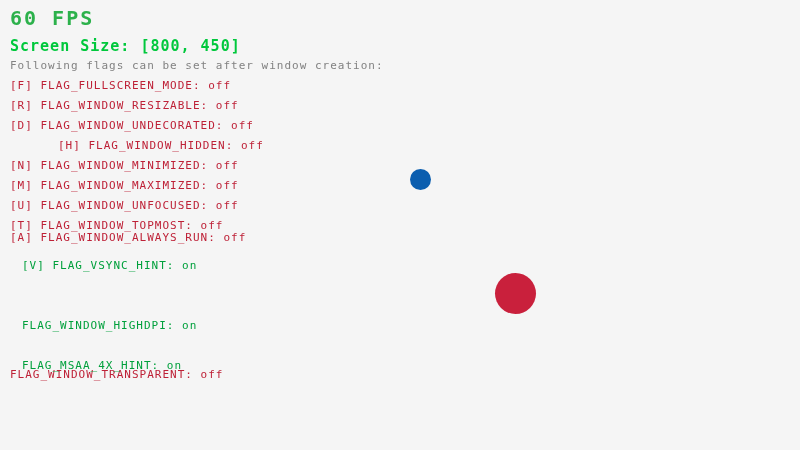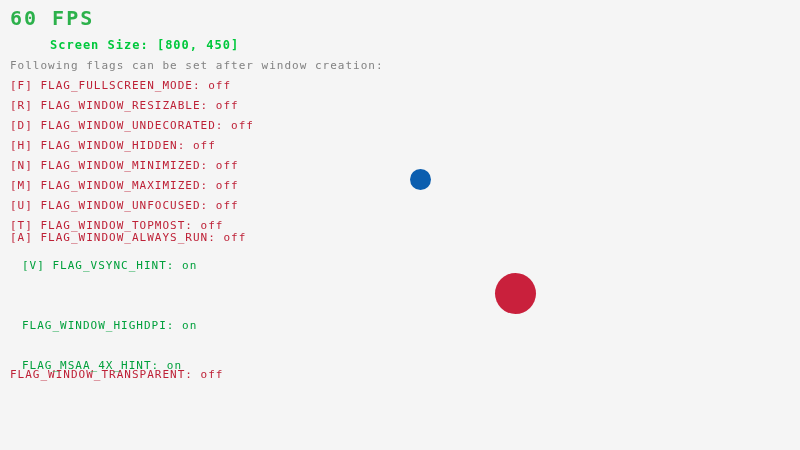--- a/index.html
+++ b/index.html
@@ -34,25 +34,24 @@
     top: 8px;
     font-size: 20px;
     font-weight: bold;
     letter-spacing: 2px;
     color: #2cb14b;
   }
 
   #screen-size {
     left: 10px;
     top: 39px;
-    font-size: 12px;
+    font-size: 15px;
     font-weight: bold;
     letter-spacing: 1px;
     color: #00c83c;
-    margin-left: 40px;
   }
 
   .section-header {
     left: 10px;
     font-size: 11px;
     letter-spacing: 1px;
     color: #828282;
   }
   #after-header  { top: 60px; }
   #before-header { top: 300px; }
@@ -93,21 +92,21 @@
   <div class="txt" id="fps-counter" style="color: rgb(44, 177, 75);">60 FPS</div>
 
   <div class="txt" id="screen-size" style="color: rgb(0, 200, 60);">Screen Size: [800, 450]</div>
 
   <div class="txt section-header" id="after-header" style="color: rgb(130, 130, 130);">Following flags can be set after window creation:</div>
 
   <div id="flags-after-list">
       <div class="txt flag-line flag-off" style="top: 80px; color: rgb(190, 33, 55);">[F] FLAG_FULLSCREEN_MODE: off</div>
       <div class="txt flag-line flag-off" style="top: 100px; color: rgb(190, 33, 55);">[R] FLAG_WINDOW_RESIZABLE: off</div>
       <div class="txt flag-line flag-off" style="top: 120px; color: rgb(190, 33, 55);">[D] FLAG_WINDOW_UNDECORATED: off</div>
-      <div class="txt flag-line flag-off" style="top: 140px; color: rgb(190, 33, 55);">[H] FLAG_WINDOW_HIDDEN: off</div>
+      <div class="txt flag-line flag-off" style="top: 140px; color: rgb(190, 33, 55); margin-left: 48px;">[H] FLAG_WINDOW_HIDDEN: off</div>
       <div class="txt flag-line flag-off" style="top: 160px; color: rgb(190, 33, 55);">[N] FLAG_WINDOW_MINIMIZED: off</div>
       <div class="txt flag-line flag-off" style="top: 180px; color: rgb(190, 33, 55);">[M] FLAG_WINDOW_MAXIMIZED: off</div>
       <div class="txt flag-line flag-off" style="top: 200px; color: rgb(190, 33, 55);">[U] FLAG_WINDOW_UNFOCUSED: off</div>
       <div class="txt flag-line flag-off" style="top: 220px; color: rgb(190, 33, 55);">[T] FLAG_WINDOW_TOPMOST: off</div>
       <div class="txt flag-line flag-off" style="top: 232px; color: rgb(190, 33, 55);">[A] FLAG_WINDOW_ALWAYS_RUN: off</div>
       <div class="txt flag-line flag-on" style="top: 260px; color: rgb(0, 160, 60);">[V] FLAG_VSYNC_HINT: on</div>
     </div>
 
 
   <div id="flags-before-list">

